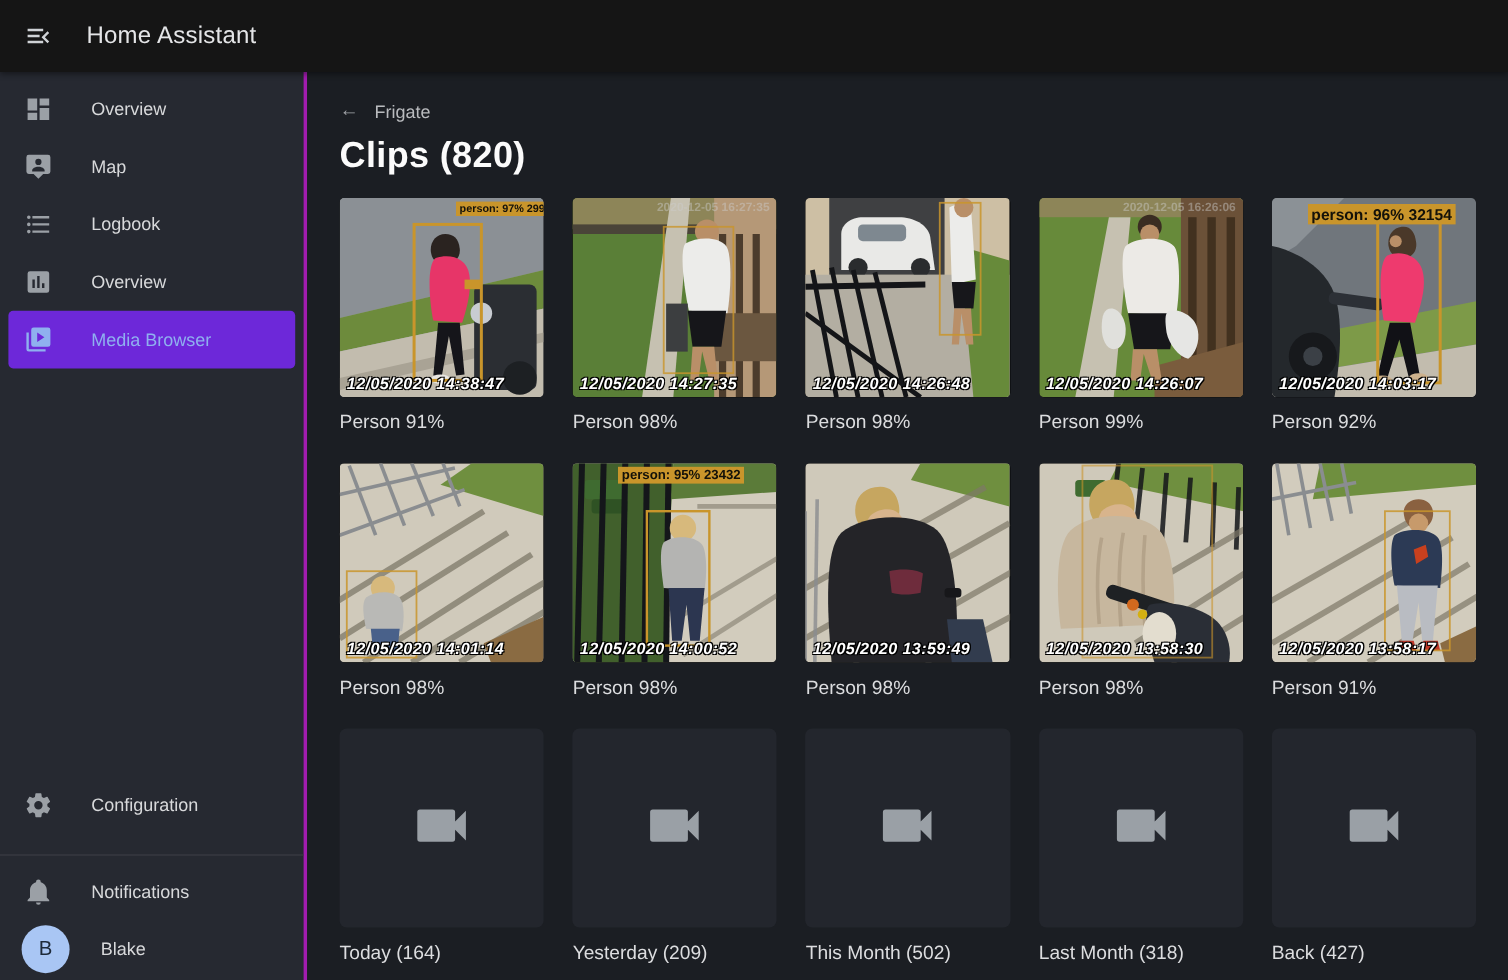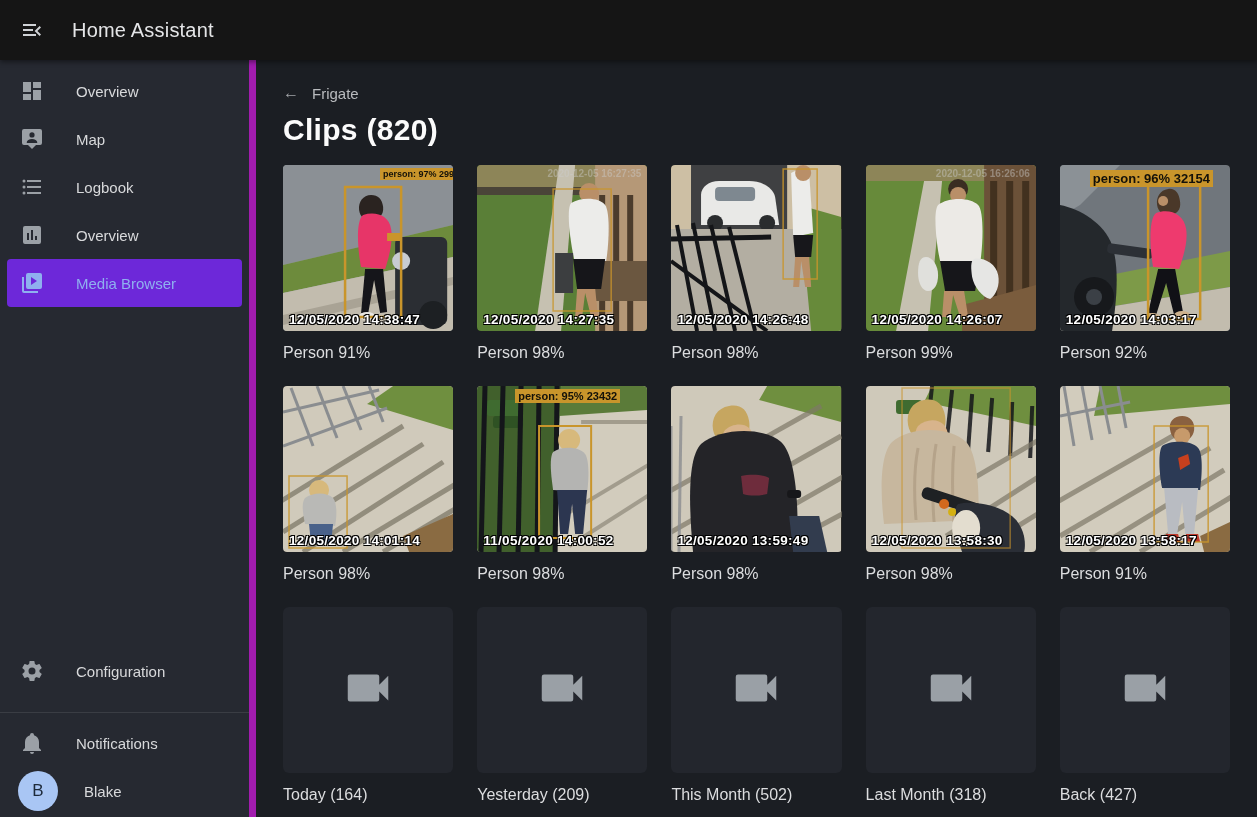--- a/index.html
+++ b/index.html
@@ -15,21 +15,21 @@
   .ha-title { color:#e4e5e7; font-size:20px; margin-left:16px; letter-spacing:.2px; }
   .topbar-main { flex:1; display:flex; align-items:center; height:100%; }
   .media-title-block { margin-left:87px; }
   .media-title { color:#fff; font-size:20px; font-weight:400; line-height:24px; }
   .media-subtitle { color:#bdbfc2; font-size:14px; line-height:18px; margin-top:1px; }
   .choose-player { margin-left:auto; margin-right:15px; color:#ffffff; font-size:14px;
     font-weight:500; letter-spacing:.8px; padding:8px 8px; cursor:pointer; border-radius:4px; }
 
   
   .sidebar { position:fixed; top:60px; left:0; bottom:0; width:256px; background:#262931;
-    display:flex; flex-direction:column; border-right:7px solid #a21caf; }
+    display:flex; flex-direction:column; border-right:3px solid #a21caf; }
   .nav-top { padding-top:7px; }
   .nav-item { height:48px; margin:0 7px; border-radius:4px; display:flex; align-items:center;
     cursor:pointer; }
   .nav-item .nicon { width:24px; height:24px; margin-left:13px; flex:none; color:#9ba0a6;
     display:flex; align-items:center; justify-content:center; }
   .nav-item .nlabel { margin-left:32px; font-size:15px; font-weight:500; color:#d8d9db; }
   .nav-item.selected { background:#6d28d9; }
   .nav-item.selected .nicon { color:#8fb0ef; }
   .nav-item.selected .nlabel { color:#8fb0ef; }
   .nav-spacer { flex:1; }
@@ -47,21 +47,21 @@
     cursor:pointer; width:fit-content; }
   .breadcrumb .arrow { margin-right:13px; color:#a2a5a9; font-size:16px; }
   .page-title { margin-top:11px; color:#fbfbfb; font-size:30px; font-weight:700; letter-spacing:.3px; }
 
   .grid { margin-top:18px; display:grid; grid-template-columns:repeat(5,1fr); column-gap:24px;
     row-gap:24px; }
   .cell { cursor:pointer; }
   .thumb { position:relative; height:166px; border-radius:4px; overflow:hidden; background:#000; }
   .thumb svg { position:absolute; inset:0; width:100%; height:100%; }
   .ts { position:absolute; left:6px; bottom:4px; color:#ffffff; font-weight:700; font-size:13.5px;
-    letter-spacing:.3px; white-space:nowrap; 
+    letter-spacing:.3px; white-space:nowrap; font-style:italic;
     text-shadow:-1px -1px 0 #000,1px -1px 0 #000,-1px 1px 0 #000,1px 1px 0 #000; }
   .box-label { position:absolute; top:3px; background:#c9952b; color:#131109; font-weight:700;
     font-size:9px; padding:1px 3px; white-space:nowrap; }
   .box-label:empty, .osd:empty { display:none; }
   .lbl-s1 { left:97px; }
   .lbl-s5 { left:30px; font-size:13px; top:5px; }
   .lbl-s7 { left:38px; font-size:11px; }
   .osd { position:absolute; top:3px; right:6px; color:rgba(205,205,205,.45); font-size:10px;
     font-weight:700; }
   .caption { margin-top:13px; color:#dcdddf; font-size:16px; }
@@ -350,21 +350,21 @@
               <line x1="92" y1="160" x2="180" y2="104"></line>
             <line x1="104" y1="36" x2="176" y2="36"></line>
           </g>
           <circle cx="92" cy="54" r="11" fill="#d7b97c"></circle>
           <path d="M76 66c8-6 26-6 32 2 4 6 4 24 2 38l-34-2c-2-14-4-32 0-38z" fill="#b4b4b2"></path>
           <path d="M80 104h30l-4 44h-8l-3-30-4 30h-8z" fill="#2c3650"></path>
           <rect x="62" y="40" width="52" height="112" fill="none" stroke="#c9952b" stroke-width="2"></rect>
         </svg>
         <div class="box-label lbl-s7">person: 95% 23432</div>
 
-        <div class="ts">11/05/2020 14:00:52</div>
+        <div class="ts">12/05/2020 14:00:52</div>
       </div>
       <div class="caption">Person 98%</div>
     </div>
 
     <div class="cell">
       <div class="thumb">
         <svg viewBox="0 0 170 166" preserveAspectRatio="none">
           <rect width="170" height="166" fill="#cfc9ba"></rect>
           <polygon points="96,0 170,0 170,36 88,14" fill="#6f8f3f"></polygon>
           <g stroke="#7e7868" stroke-width="5" opacity=".7">

